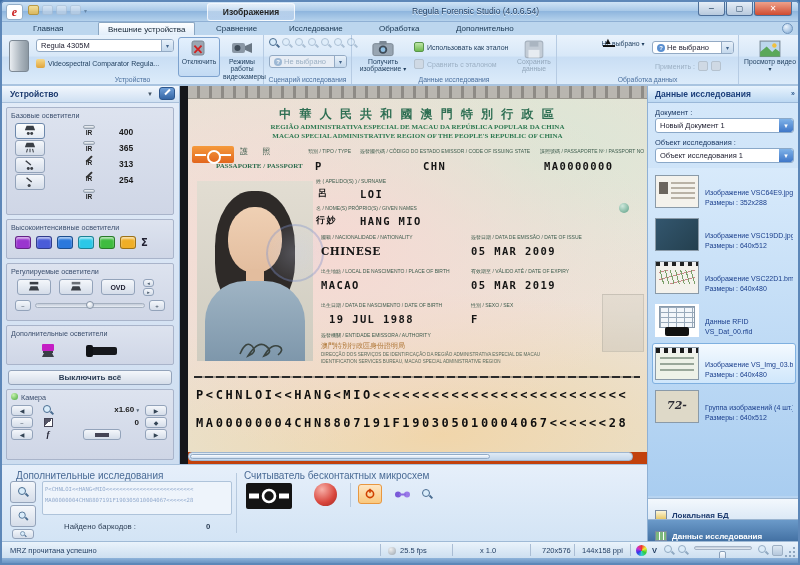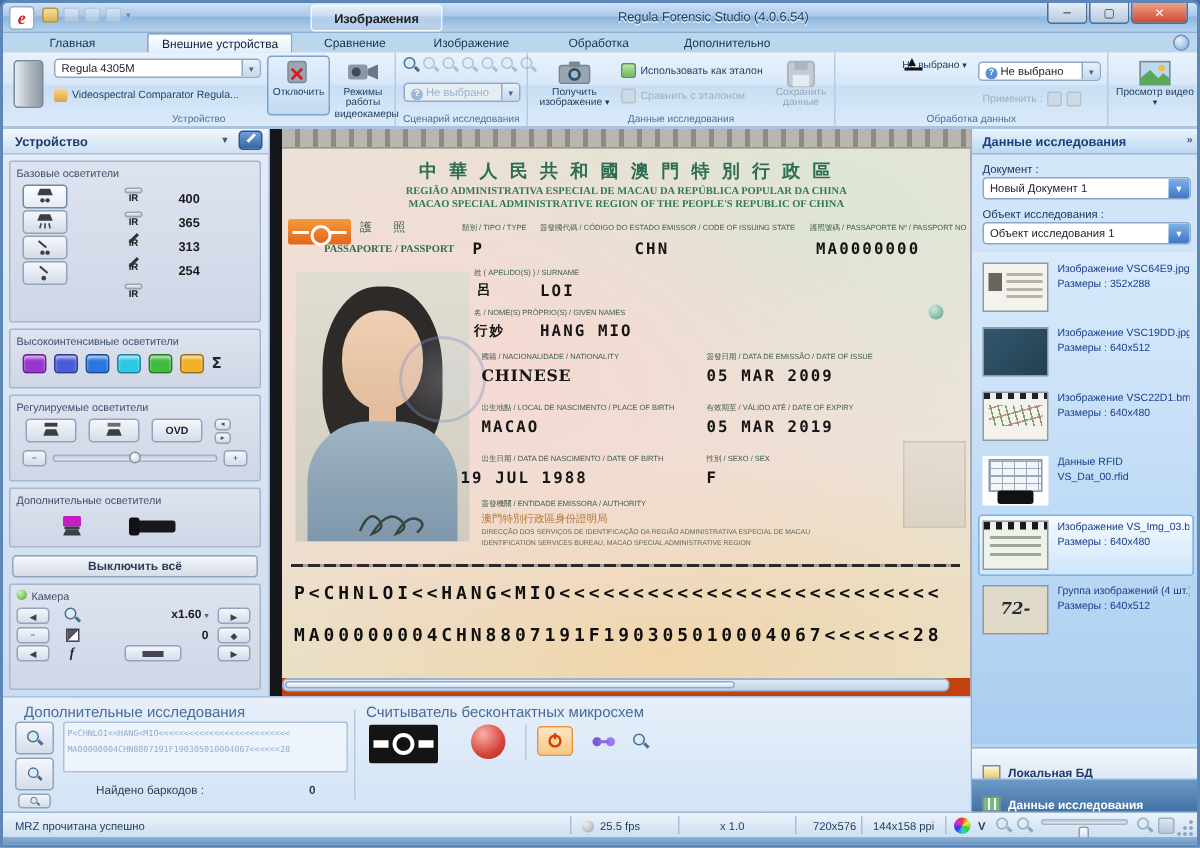--- a/index.html
+++ b/index.html
@@ -113,21 +113,21 @@
 .hscroll{position:absolute;left:8px;bottom:3px;width:445px;height:9px;background:linear-gradient(#dfeaf5,#c3d6ea);border:1px solid #9fb6cf;border-radius:4px}
 .hthumb{position:absolute;left:1px;top:1px;width:300px;height:5px;border-radius:3px;background:linear-gradient(#fdfeff,#cdddef);border:1px solid #92abc6}
 
 .rpanel{position:absolute;left:645px;top:84px;width:153px;height:455px;background:linear-gradient(#d5e8fa,#b4d2f0);border-left:1px solid #8fb0d4}
 .rphead{position:absolute;left:0;top:0;width:100%;height:17px;background:linear-gradient(#e8f3fd,#bcd8f2);border-bottom:1px solid #9ab8d8;font:bold 8.5px/16px "Liberation Sans",sans-serif;color:#1c3f7a;padding-left:7px}
 .rplab{position:absolute;left:7px;font-size:7.5px;color:#16335e}
 .rpcombo{position:absolute;left:7px;width:139px;height:15px;background:#fff;border:1px solid #8aa8c8;border-radius:3px;font-size:7.5px;line-height:13px;color:#223;padding:0 16px 0 4px;white-space:nowrap;overflow:hidden}
 .rpcombo .db2{position:absolute;right:0;top:0;bottom:0;width:14px;border-radius:0 2px 2px 0;background:linear-gradient(#7fb2e8,#3f77c8);text-align:center}
 .db2::after{content:"▾";font-size:7px;color:#fff;line-height:13px}
 .rlist{position:absolute;left:0;top:82px;width:100%;height:328px;background:linear-gradient(#d8eafb,#a9cdf0);padding:3px 4px}
-.ritem{display:flex;gap:6px;padding:3px 2px;align-items:flex-start;border:1px solid transparent;border-radius:3px;margin-bottom:2px}
+.ritem{display:flex;gap:6px;padding:3px 2px;align-items:flex-end;border:1px solid transparent;border-radius:3px;margin-bottom:2px}
 .ritem.sel{background:linear-gradient(#f4faff,#cfe6fb);border-color:#7fb0e0}
 .rthumb{width:44px;height:33px;flex:none;border:1px solid #8a9aa8;background:#f4f2ec;position:relative;overflow:hidden}
 .rtext{font-size:7px;color:#1a3e8c;line-height:1.4;white-space:nowrap;overflow:hidden}
 .t-doc::before{content:"";position:absolute;left:3px;top:6px;width:9px;height:12px;background:#6b655e}
 .t-doc::after{content:"";position:absolute;left:15px;top:6px;right:3px;height:18px;background:repeating-linear-gradient(#b9b2a6 0 2px,transparent 2px 5px)}
 .t-dark{background:linear-gradient(135deg,#33566e,#24404f)}
 .t-chart::after{content:"";position:absolute;left:3px;top:8px;right:3px;height:14px;background:repeating-linear-gradient(75deg,transparent 0 4px,#7aa06a 4px 5px),repeating-linear-gradient(-15deg,transparent 0 6px,#c98a8a 6px 7px)}
 .t-chart::before{content:"";position:absolute;left:0;top:0;right:0;height:4px;background:repeating-linear-gradient(90deg,#222 0 4px,#eee 4px 8px)}
 .t-rfid{background:#fff;border:none}
 .t-rfid::before{content:"";position:absolute;left:4px;top:2px;width:34px;height:20px;background:repeating-linear-gradient(#9ab 0 1px,transparent 1px 5px),repeating-linear-gradient(90deg,#9ab 0 1px,transparent 1px 8px),#f2f6fa;border:1px solid #89a}
@@ -190,21 +190,21 @@
       <div class="wbtn close">
           <i>✕</i>
         </div>
     </div>
   </div>
 
   <div class="tabrow">
     <div class="tab" style="left:22px">Главная</div>
     <div class="tab active" style="left:96px">Внешние устройства</div>
     <div class="tab" style="left:205px">Сравнение</div>
-    <div class="tab" style="left:278px">Изображение</div>
+    <div class="tab" style="left:278px">Исследование</div>
     <div class="tab" style="left:368px">Обработка</div>
     <div class="tab" style="left:445px">Дополнительно</div>
   </div>
   <div class="helpbtn"></div>
 
   <div class="ribbon">
 
     <div class="rgroup" style="left:0;width:262px">
       <div class="abs" style="left:7px;top:5px">
           <div class="devtower"></div>
@@ -520,21 +520,21 @@
       <div class="pp-val" style="left:133px;top:159px;font-family:'DejaVu Serif',serif;letter-spacing:.5px">CHINESE</div>
       <div class="pp-lab" style="left:283px;top:148px">簽發日期 / DATA DE EMISSÃO / DATE OF ISSUE</div>
       <div class="pp-val" style="left:283px;top:159px">05 MAR 2009</div>
 
       <div class="pp-lab" style="left:133px;top:182px">出生地點 / LOCAL DE NASCIMENTO / PLACE OF BIRTH</div>
       <div class="pp-val" style="left:133px;top:193px">MACAO</div>
       <div class="pp-lab" style="left:283px;top:182px">有效期至 / VÁLIDO ATÉ / DATE OF EXPIRY</div>
       <div class="pp-val" style="left:283px;top:193px">05 MAR 2019</div>
 
       <div class="pp-lab" style="left:133px;top:216px">出生日期 / DATA DE NASCIMENTO / DATE OF BIRTH</div>
-      <div class="pp-val" style="left:119px;top:227px">19 JUL 1988</div>
+      <div class="pp-val" style="left:141px;top:227px">19 JUL 1988</div>
       <div class="pp-lab" style="left:283px;top:216px">性別 / SEXO / SEX</div>
       <div class="pp-val" style="left:283px;top:227px">F</div>
 
       <div class="pp-lab" style="left:133px;top:246px">簽發機關 / ENTIDADE EMISSORA / AUTHORITY</div>
       <div class="pp-lab" style="left:133px;top:255px;font-size:7px;color:#b07838">澳門特別行政區身份證明局</div>
       <div class="pp-lab" style="left:133px;top:266px;font-size:4.6px;color:#5a6b5d">DIRECÇÃO DOS SERVIÇOS DE IDENTIFICAÇÃO DA REGIÃO ADMINISTRATIVA ESPECIAL DE MACAU</div>
       <div class="pp-lab" style="left:133px;top:273px;font-size:4.6px;color:#5a6b5d">IDENTIFICATION SERVICES BUREAU, MACAO SPECIAL ADMINISTRATIVE REGION</div>
 
       <svg class="sigline" viewBox="0 0 60 26">
           <path d="M6 18 q6-14 12-8 t-4 10 q10-16 18-10 t-2 10 q8-14 16-9 q4 3-2 8" fill="none" stroke="#3a4440" stroke-width="1.6"></path>

